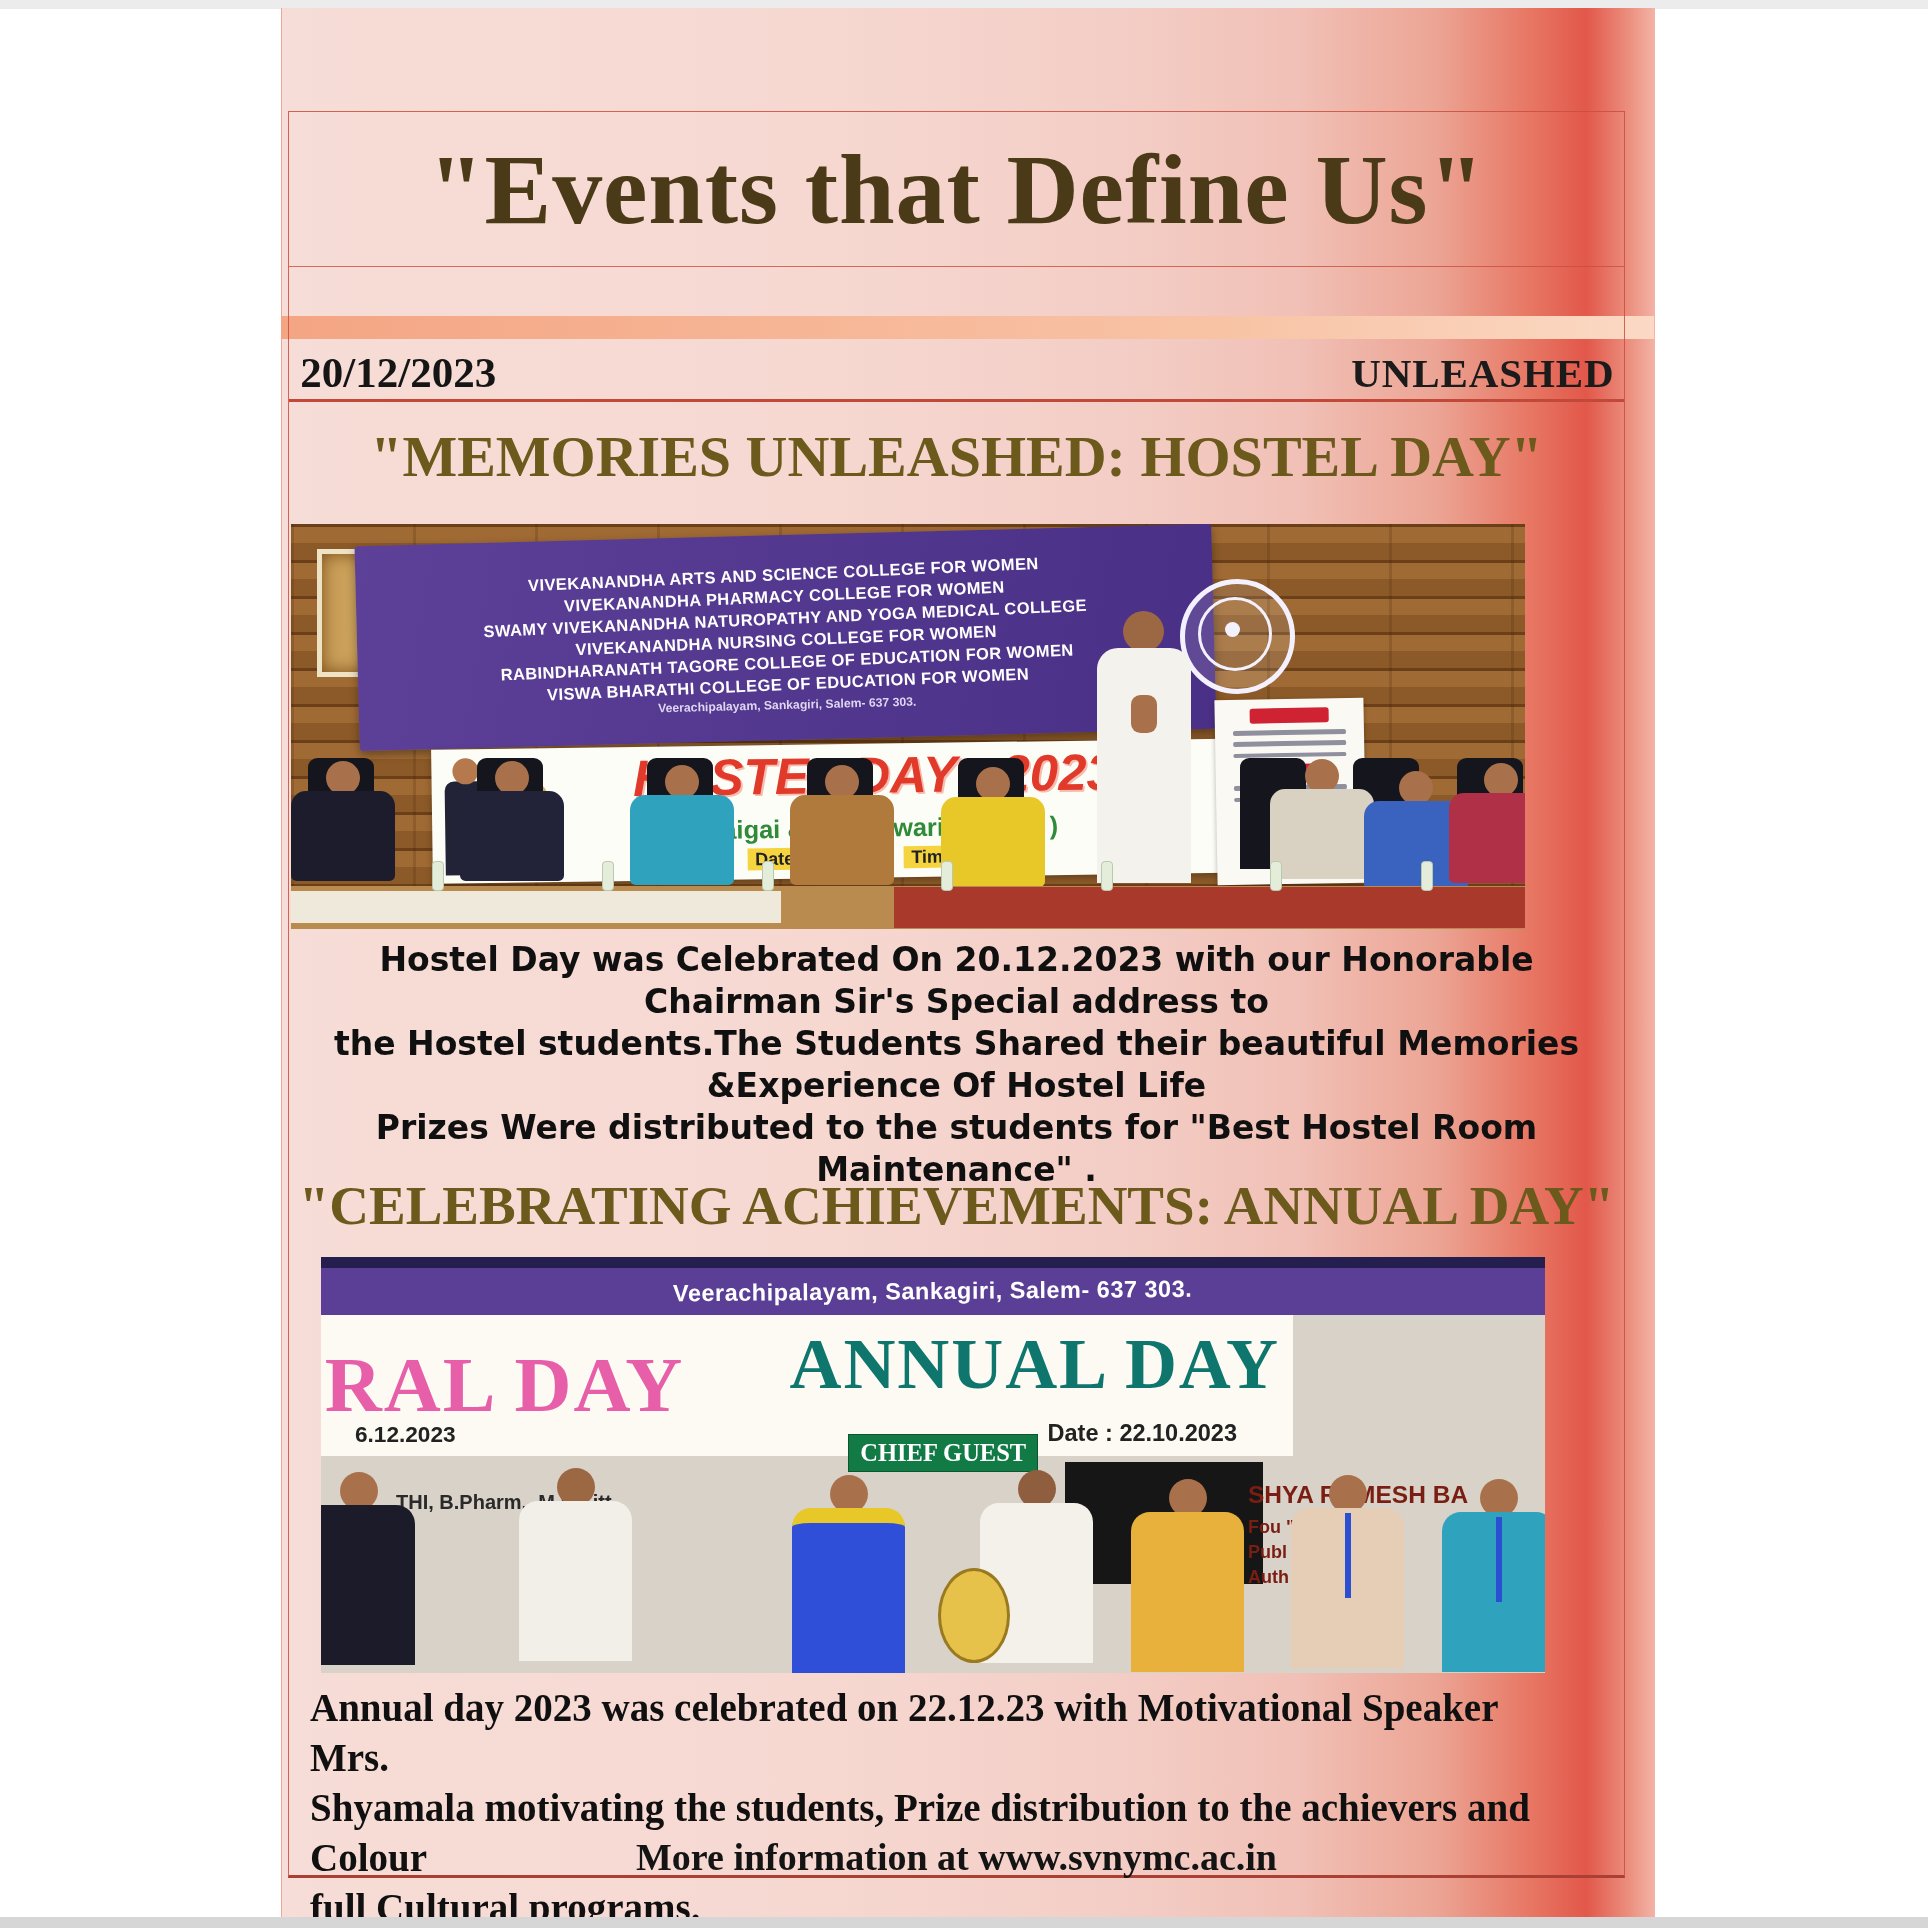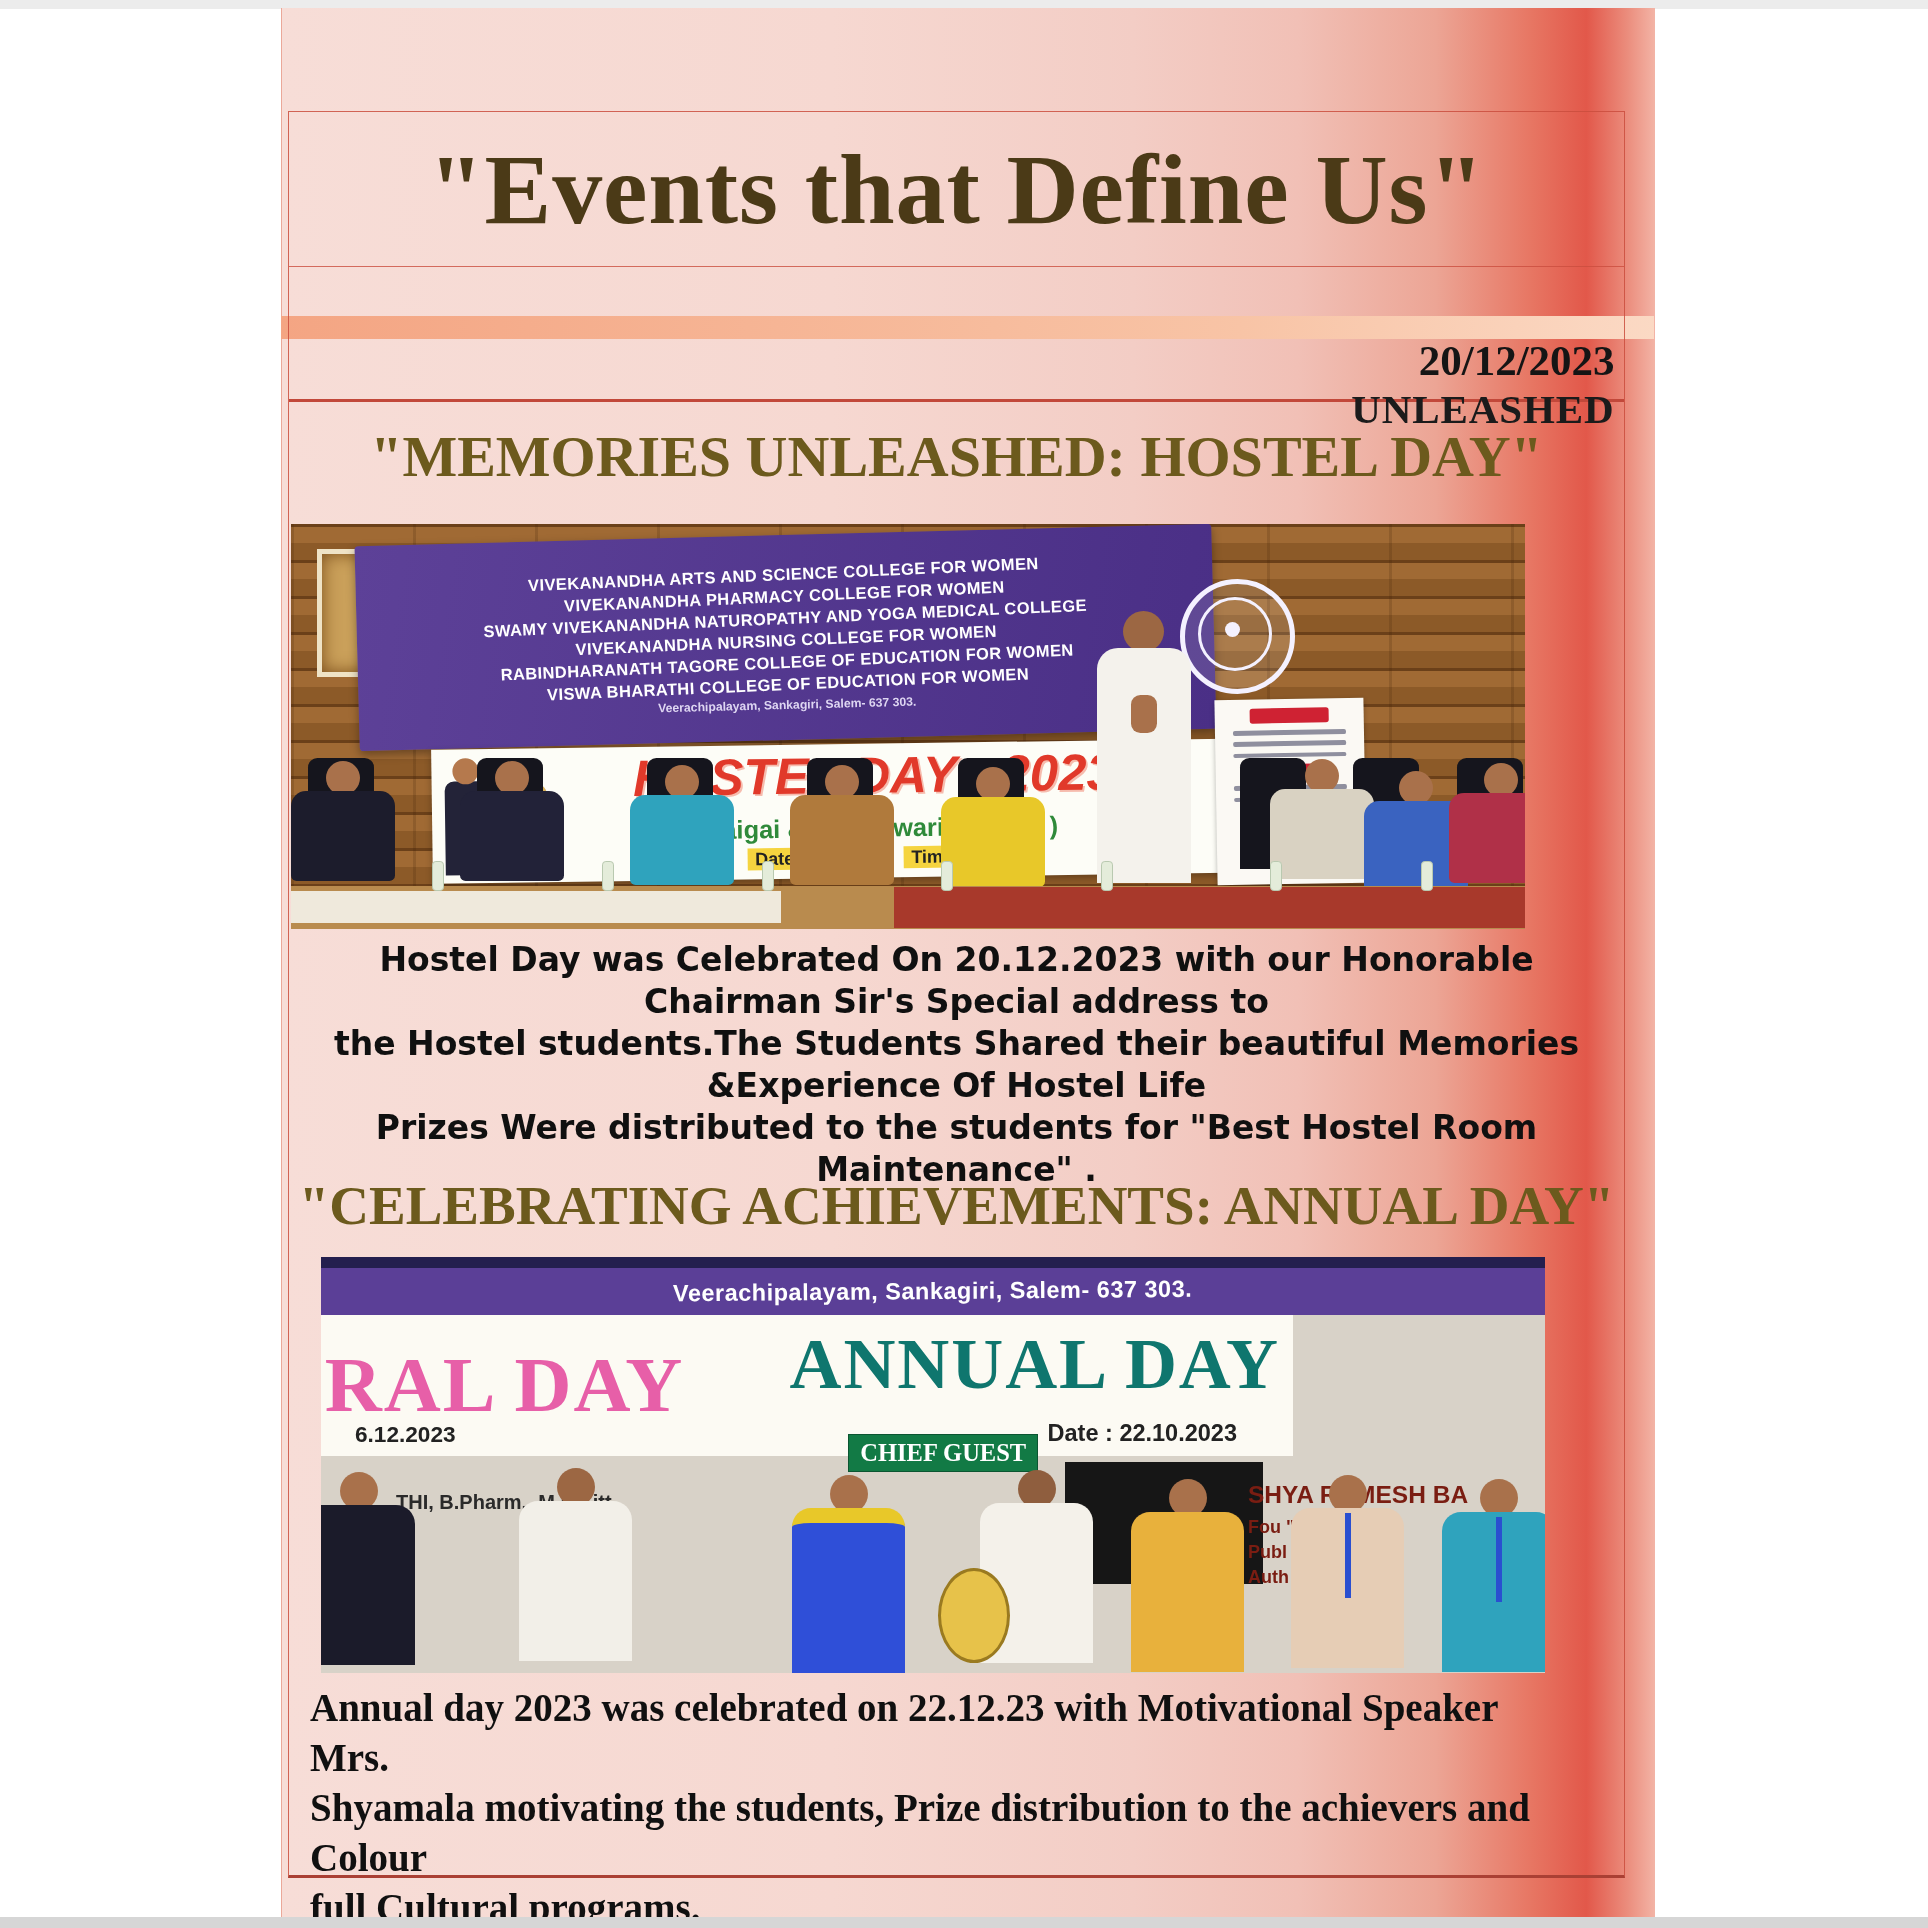--- a/index.html
+++ b/index.html
@@ -18,21 +18,21 @@
         background:linear-gradient(90deg,#f4a583,#f8c4a6 70%,#fbd9c4);}
   #content-box{left:288px;top:111px;width:1335px;height:1763px;
         border:1.9px solid rgba(203,78,62,.85);border-bottom:3.8px solid #aa4034;}
 
   
   #title-row{left:0;top:0;width:100%;height:154px;border-bottom:1.9px solid rgba(203,78,62,.8);
         display:flex;align-items:center;justify-content:center;}
   #page-title{font-size:100px;font-weight:bold;color:#4b3a17;letter-spacing:0.9px;}
 
   .date-row{left:0;width:100%;display:flex;justify-content:space-between;align-items:flex-end;
-        border-bottom:3.8px solid #c2483a;box-sizing:border-box;padding:0 9.4px 1.9px 11.3px;flex-direction:column;}
+        border-bottom:3.8px solid #c2483a;box-sizing:border-box;padding:0 9.4px 1.9px 11.3px;}
   #date-row-1{top:224px;height:66px;}
   #date-row-2{top:955px;height:49px;}
   .date-text{font-size:43px;font-weight:bold;color:#151515;}
   .day-text{font-size:41px;font-weight:bold;color:#1b1b1b;letter-spacing:0.9px;}
 
   .event-heading{left:0;width:100%;text-align:center;font-weight:bold;color:#6c5a1d;}
   #heading-1{top:311px;font-size:58px;}
   #heading-2{top:1062px;font-size:55px;}
 
   .desc{white-space:pre-line;color:#101010;}
@@ -299,16 +299,17 @@
         <div class="lanyard"></div>
       </div>
 
     <div class="abs" id="p2-shield"></div>
   </div>
 
   <div class="abs desc" id="desc-2">Annual day 2023 was celebrated on 22.12.23 with Motivational Speaker Mrs.
 Shyamala motivating the students, Prize distribution to the achievers and Colour
 full Cultural programs.</div>
 
+  <div class="abs" id="footer-line">More information at www.svnymc.ac.in</div>
 </div>
 
 <div class="abs" id="bottom-strip"></div>
 
 
 </body></html>

